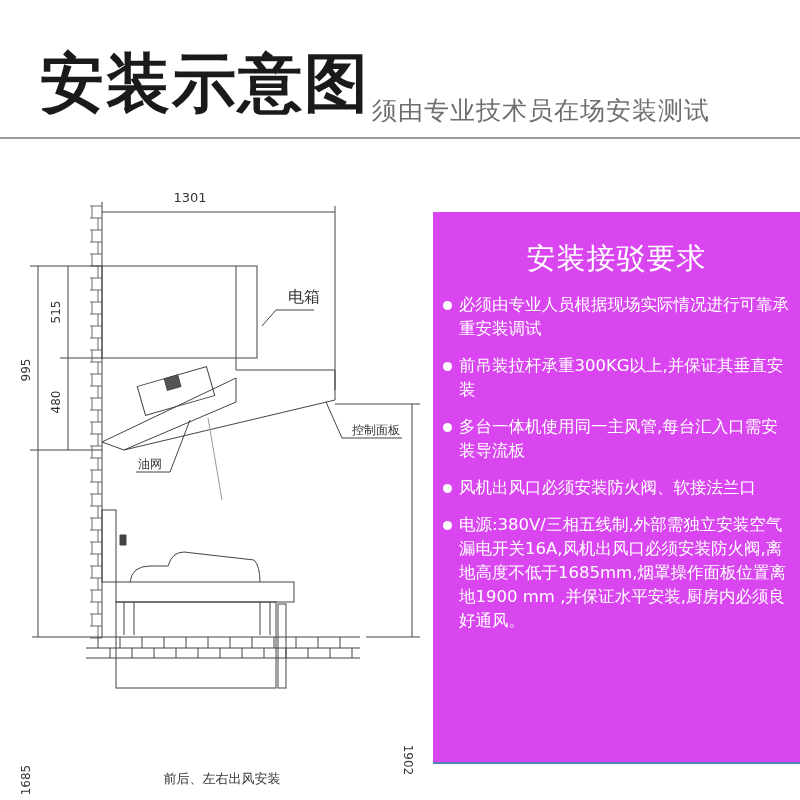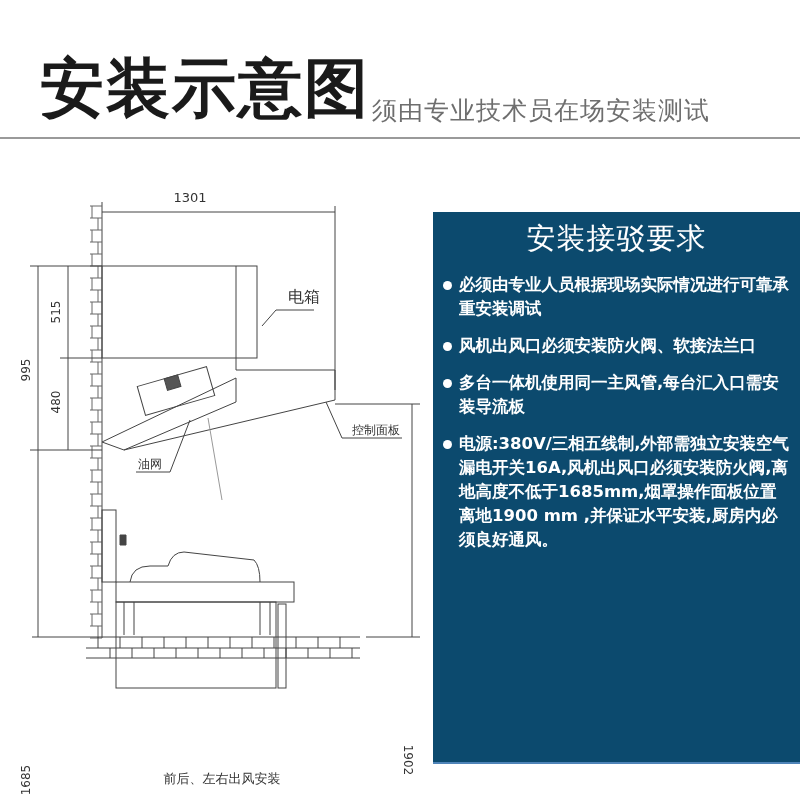--- a/index.html
+++ b/index.html
@@ -1,28 +1,28 @@
 <!DOCTYPE html>
 <html><head>
 <meta charset="utf-8">
 <style>
   html, body { margin:0; padding:0; background:#ffffff; }
   body { width:800px; height:800px; position:relative; overflow:hidden; font-family:"DejaVu Sans", sans-serif; }
   .header { position:absolute; left:0; top:0; width:800px; height:140px; }
-  .title { position:absolute; left:40px; top:56px; font-size:64px; font-weight:bold; color:#1a1a1a; letter-spacing:2px; line-height:1; font-family:Liberation Sans, sans-serif; }
+  .title { position:absolute; left:40px; top:56px; font-size:64px; font-weight:bold; color:#1a1a1a; letter-spacing:2px; line-height:1; font-family:Liberation Mono, monospace; }
   .subtitle { position:absolute; left:372px; top:98px; font-size:25px; color:#6e6e6e; line-height:1; letter-spacing:1px; font-family:"DejaVu Sans", sans-serif; }
   .rule { position:absolute; left:0; top:137px; width:800px; height:2px; background:#9a9a9a; }
   .drawing { position:absolute; left:0; top:180px; width:430px; height:620px;text-decoration:underline; }
   .drawing svg { width:430px; height:620px; display:block; }
   .svg-text { font-family:"DejaVu Sans", sans-serif; fill:#333; }
-  .panel { position:absolute; left:433px; top:212px; width:367px; height:551px; background:#0c4a6e; box-sizing:border-box; padding:12px 10px 0 10px; color:#ffffff; }
+  .panel { position:absolute; left:433px; top:212px; width:367px; height:551px; background:#d946ef; box-sizing:border-box; padding:32px 10px 0 10px; color:#ffffff; }
   .panel-border { position:absolute; left:433px; top:762px; width:367px; height:2px; background:#4f84b8; }
   .panel-title { text-align:center; font-size:29px; line-height:1; margin:0 0 20px 0; letter-spacing:1px; }
   .req-list { list-style:none; margin:0; padding:0; }
-  .req-item { position:relative; padding-left:16px; font-size:16.5px; line-height:24px; margin-bottom:13px; font-weight:bold; }
+  .req-item { position:relative; padding-left:16px; font-size:16.5px; line-height:24px; margin-bottom:13px; font-weight:normal; }
   .req-bullet { position:absolute; left:0; top:8px; width:9px; height:9px; border-radius:50%; background:#ffffff; }
 </style>
 </head>
 <body>
 
 <div class="header">
   <div class="title">安装示意图</div>
   <div class="subtitle">须由专业技术员在场安装测试</div>
   <div class="rule"></div>
 </div>
@@ -98,18 +98,19 @@
     <text class="svg-text" x="352" y="254" font-size="12">控制面板</text>
     <text class="svg-text" x="138" y="288" font-size="12">油网</text>
     <text class="svg-text" x="222" y="603" font-size="13" text-anchor="middle">前后、左右出风安装</text>
   </svg>
 </div>
 
 <div class="panel">
   <div class="panel-title">安装接驳要求</div>
   <ul class="req-list">
     <li class="req-item"><span class="req-bullet"></span><span>必须由专业人员根据现场实际情况进行可靠承重安装调试</span></li>
+    <li class="req-item"><span class="req-bullet"></span><span>前吊装拉杆承重300KG以上,并保证其垂直安装</span></li>
+    <li class="req-item"><span class="req-bullet"></span><span>多台一体机使用同一主风管,每台汇入口需安装导流板</span></li>
     <li class="req-item"><span class="req-bullet"></span><span>风机出风口必须安装防火阀、软接法兰口</span></li>
-    <li class="req-item"><span class="req-bullet"></span><span>多台一体机使用同一主风管,每台汇入口需安装导流板</span></li>
     <li class="req-item"><span class="req-bullet"></span><span>电源:380V/三相五线制,外部需独立安装空气漏电开关16A,风机出风口必须安装防火阀,离地高度不低于1685mm,烟罩操作面板位置离地1900 mm ,并保证水平安装,厨房内必须良好通风。</span></li>
   </ul>
 </div>
 <div class="panel-border"></div>
 
 </body></html>

